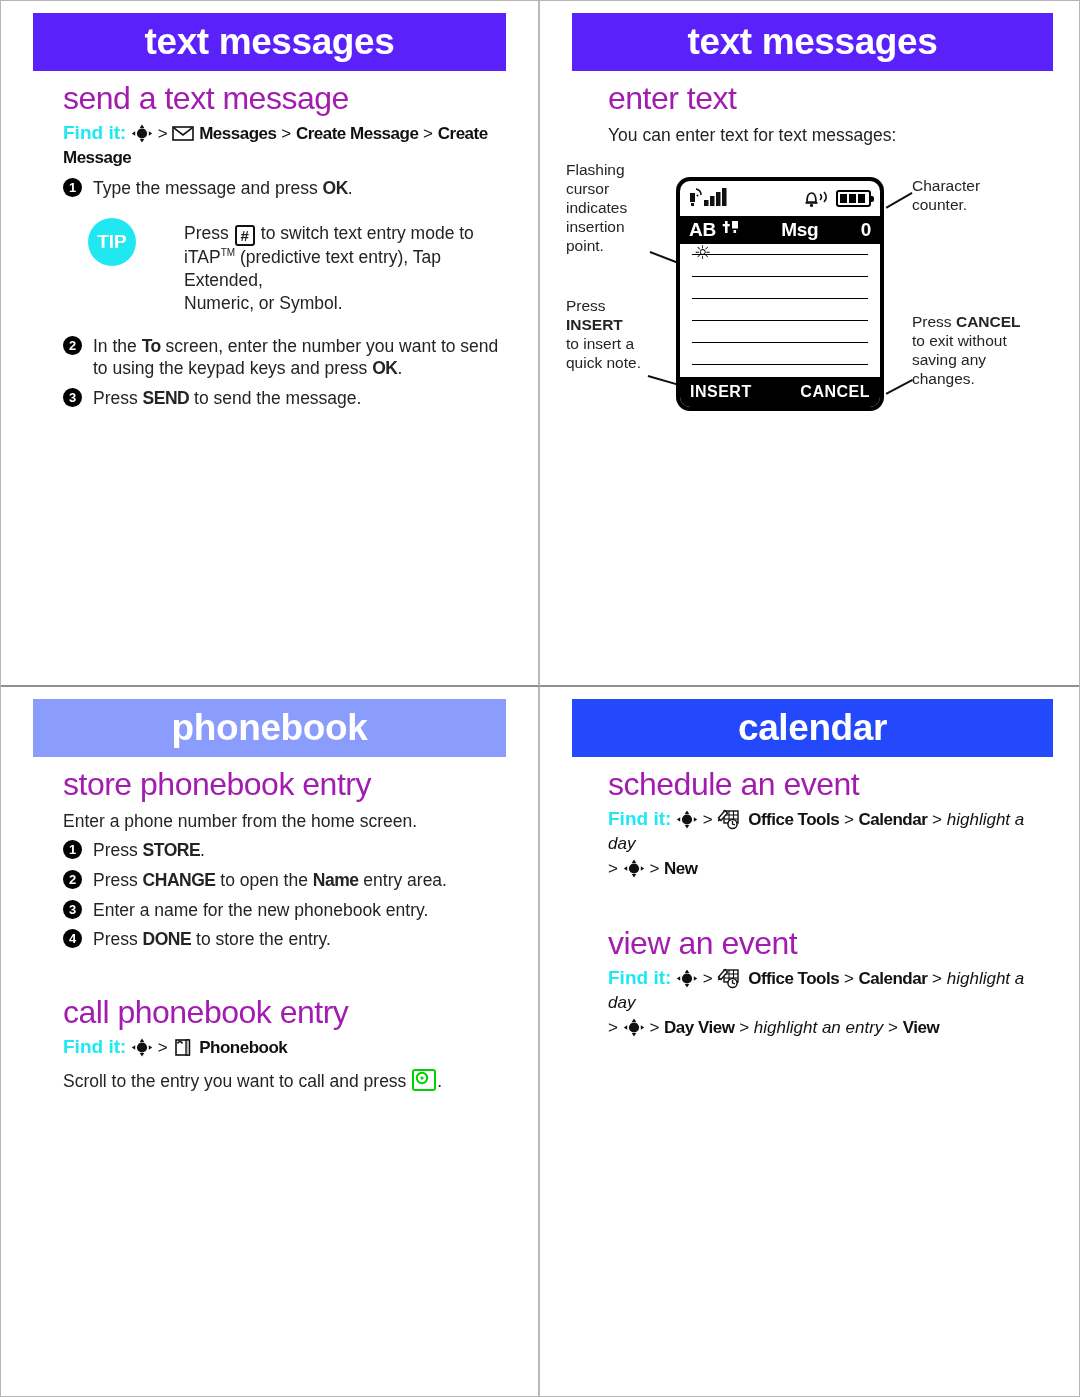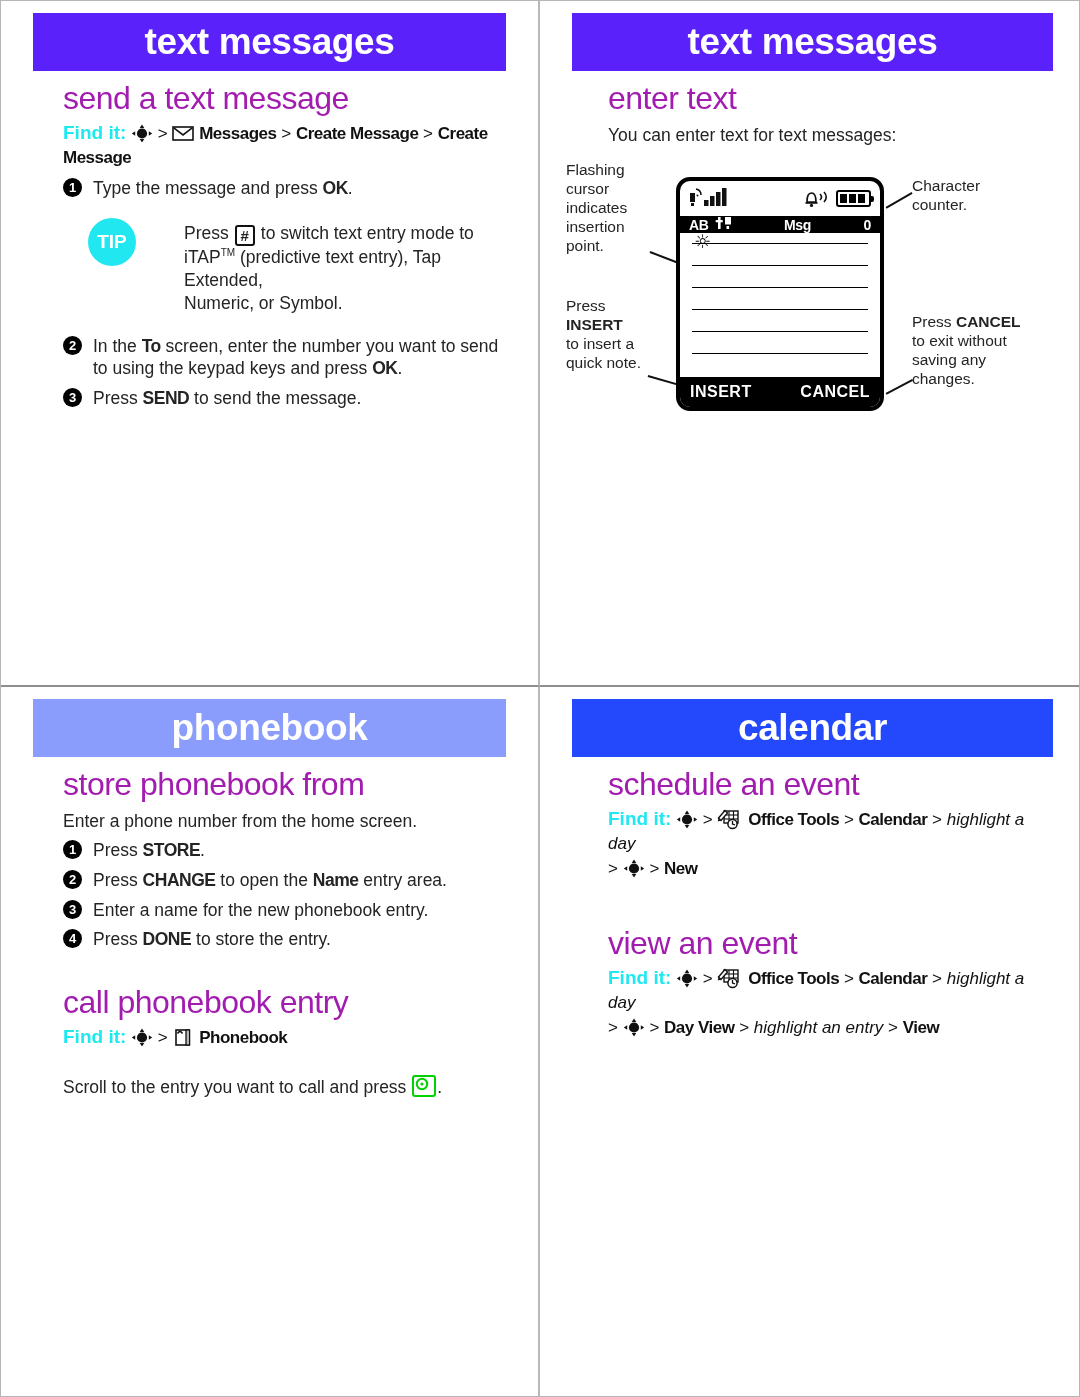--- a/index.html
+++ b/index.html
@@ -107,23 +107,23 @@
     height:35px;display:flex;align-items:center;justify-content:space-between;
     padding:0 9px;box-sizing:border-box;
   }
   .bars{display:flex;align-items:flex-end;height:19px;gap:1.5px;}
   .rightstat{display:flex;align-items:center;gap:7px;}
   .batt{width:35px;height:17px;border:2.5px solid #000;border-radius:3px;
     display:flex;align-items:center;gap:2px;padding:0 2px;box-sizing:border-box;position:relative;}
   .batt i{display:block;width:7px;height:9px;background:#000;}
   .batt:after{content:"";position:absolute;right:-5px;top:4px;width:3px;height:6px;background:#000;border-radius:0 2px 2px 0;}
   .titlebar{
-    background:#000;color:#fff;height:17px;display:flex;align-items:center;
+    background:#000;color:#fff;height:28px;display:flex;align-items:center;
     justify-content:space-between;padding:0 9px;box-sizing:border-box;
-    font-weight:bold;font-size:14px;letter-spacing:-0.3px;
+    font-weight:bold;font-size:19px;letter-spacing:-0.3px;
   }
   .tb-left{display:flex;align-items:center;gap:6px;}
   .lines{padding:10px 12px 0 12px;position:relative;}
   .lines .ln{height:1px;background:#000;margin-bottom:21px;}
   .cursor{position:absolute;left:14px;top:1px;font-size:19px;line-height:15px;
     font-family:"DejaVu Sans",sans-serif;}
   .softbar{
     position:absolute;left:0;right:0;bottom:0;height:30px;background:#000;color:#fff;
     display:flex;align-items:center;justify-content:space-between;
     padding:0 10px;box-sizing:border-box;font-weight:bold;font-size:16px;
@@ -294,21 +294,21 @@
         <span>Press </span><b>CANCEL</b><span> to exit without saving any changes.</span>
       </div>
     </div>
    </div>
   </div>
 
   <div class="cell bl">
    <div class="inner">
     <div class="banner peri">phonebook</div>
 
-    <h2 class="sec">store phonebook from</h2>
+    <h2 class="sec">store phonebook entry</h2>
     <div class="body-txt">Enter a phone number from the home screen.</div>
 
     <ol class="steps">
       <li>
         <span class="num">1</span>
         <span>Press </span><b class="cnd">STORE</b><span>.</span>
       </li>
       <li>
         <span class="num">2</span>
         <span>Press </span><b class="cnd">CHANGE</b><span> to open the </span><b class="cnd">Name</b><span> entry area.</span>
@@ -316,21 +316,21 @@
       <li>
         <span class="num">3</span>
         <span>Enter a name for the new phonebook entry.</span>
       </li>
       <li>
         <span class="num">4</span>
         <span>Press </span><b class="cnd">DONE</b><span> to store the entry.</span>
       </li>
     </ol>
 
-    <h2 class="sec" style="margin-top:34px">call phonebook entry</h2>
+    <h2 class="sec" style="margin-top:44px">call phonebook entry</h2>
 
     <div class="findit">
       <span class="lbl">Find it:</span>
       <span>
         <svg width="22" height="19" viewBox="0 0 22 19" style="vertical-align:-4px">
           <circle cx="11" cy="9.5" r="5.1" fill="#111"></circle>
           <polygon points="11,0.6 13.3,4 8.7,4" fill="#111"></polygon>
           <polygon points="11,18.4 13.3,15 8.7,15" fill="#111"></polygon>
           <polygon points="0.8,9.5 4.2,7.3 4.2,11.7" fill="#111"></polygon>
           <polygon points="21.2,9.5 17.8,7.3 17.8,11.7" fill="#111"></polygon>
@@ -340,21 +340,21 @@
       <span>
         <svg width="22" height="20" viewBox="0 0 22 20" style="vertical-align:-4px">
           <rect x="4" y="3" width="13" height="15" fill="#fff" stroke="#111" stroke-width="1.6"></rect>
           <rect x="14" y="3" width="3.6" height="15" fill="#bbb" stroke="#111" stroke-width="1.3"></rect>
           <path d="M5.5 6.5 q2.5-4 5 0" fill="none" stroke="#111" stroke-width="1.5"></path>
         </svg>
       </span>
       <span class="cnd">Phonebook</span>
     </div>
 
-    <div class="body-txt" style="margin-top:24px">
+    <div class="body-txt" style="margin-top:8px">
       <span>Scroll to the entry you want to call and press </span><span class="sendkey">
         <svg width="16" height="14" viewBox="0 0 16 14" style="position:absolute;left:0;top:0;">
           <circle cx="8" cy="7" r="5.2" fill="none" stroke="#00d200" stroke-width="2"></circle>
           <circle cx="8" cy="7" r="1.6" fill="#00d200"></circle>
         </svg></span><span>.</span>
     </div>
    </div>
   </div>
 
   <div class="cell br">

